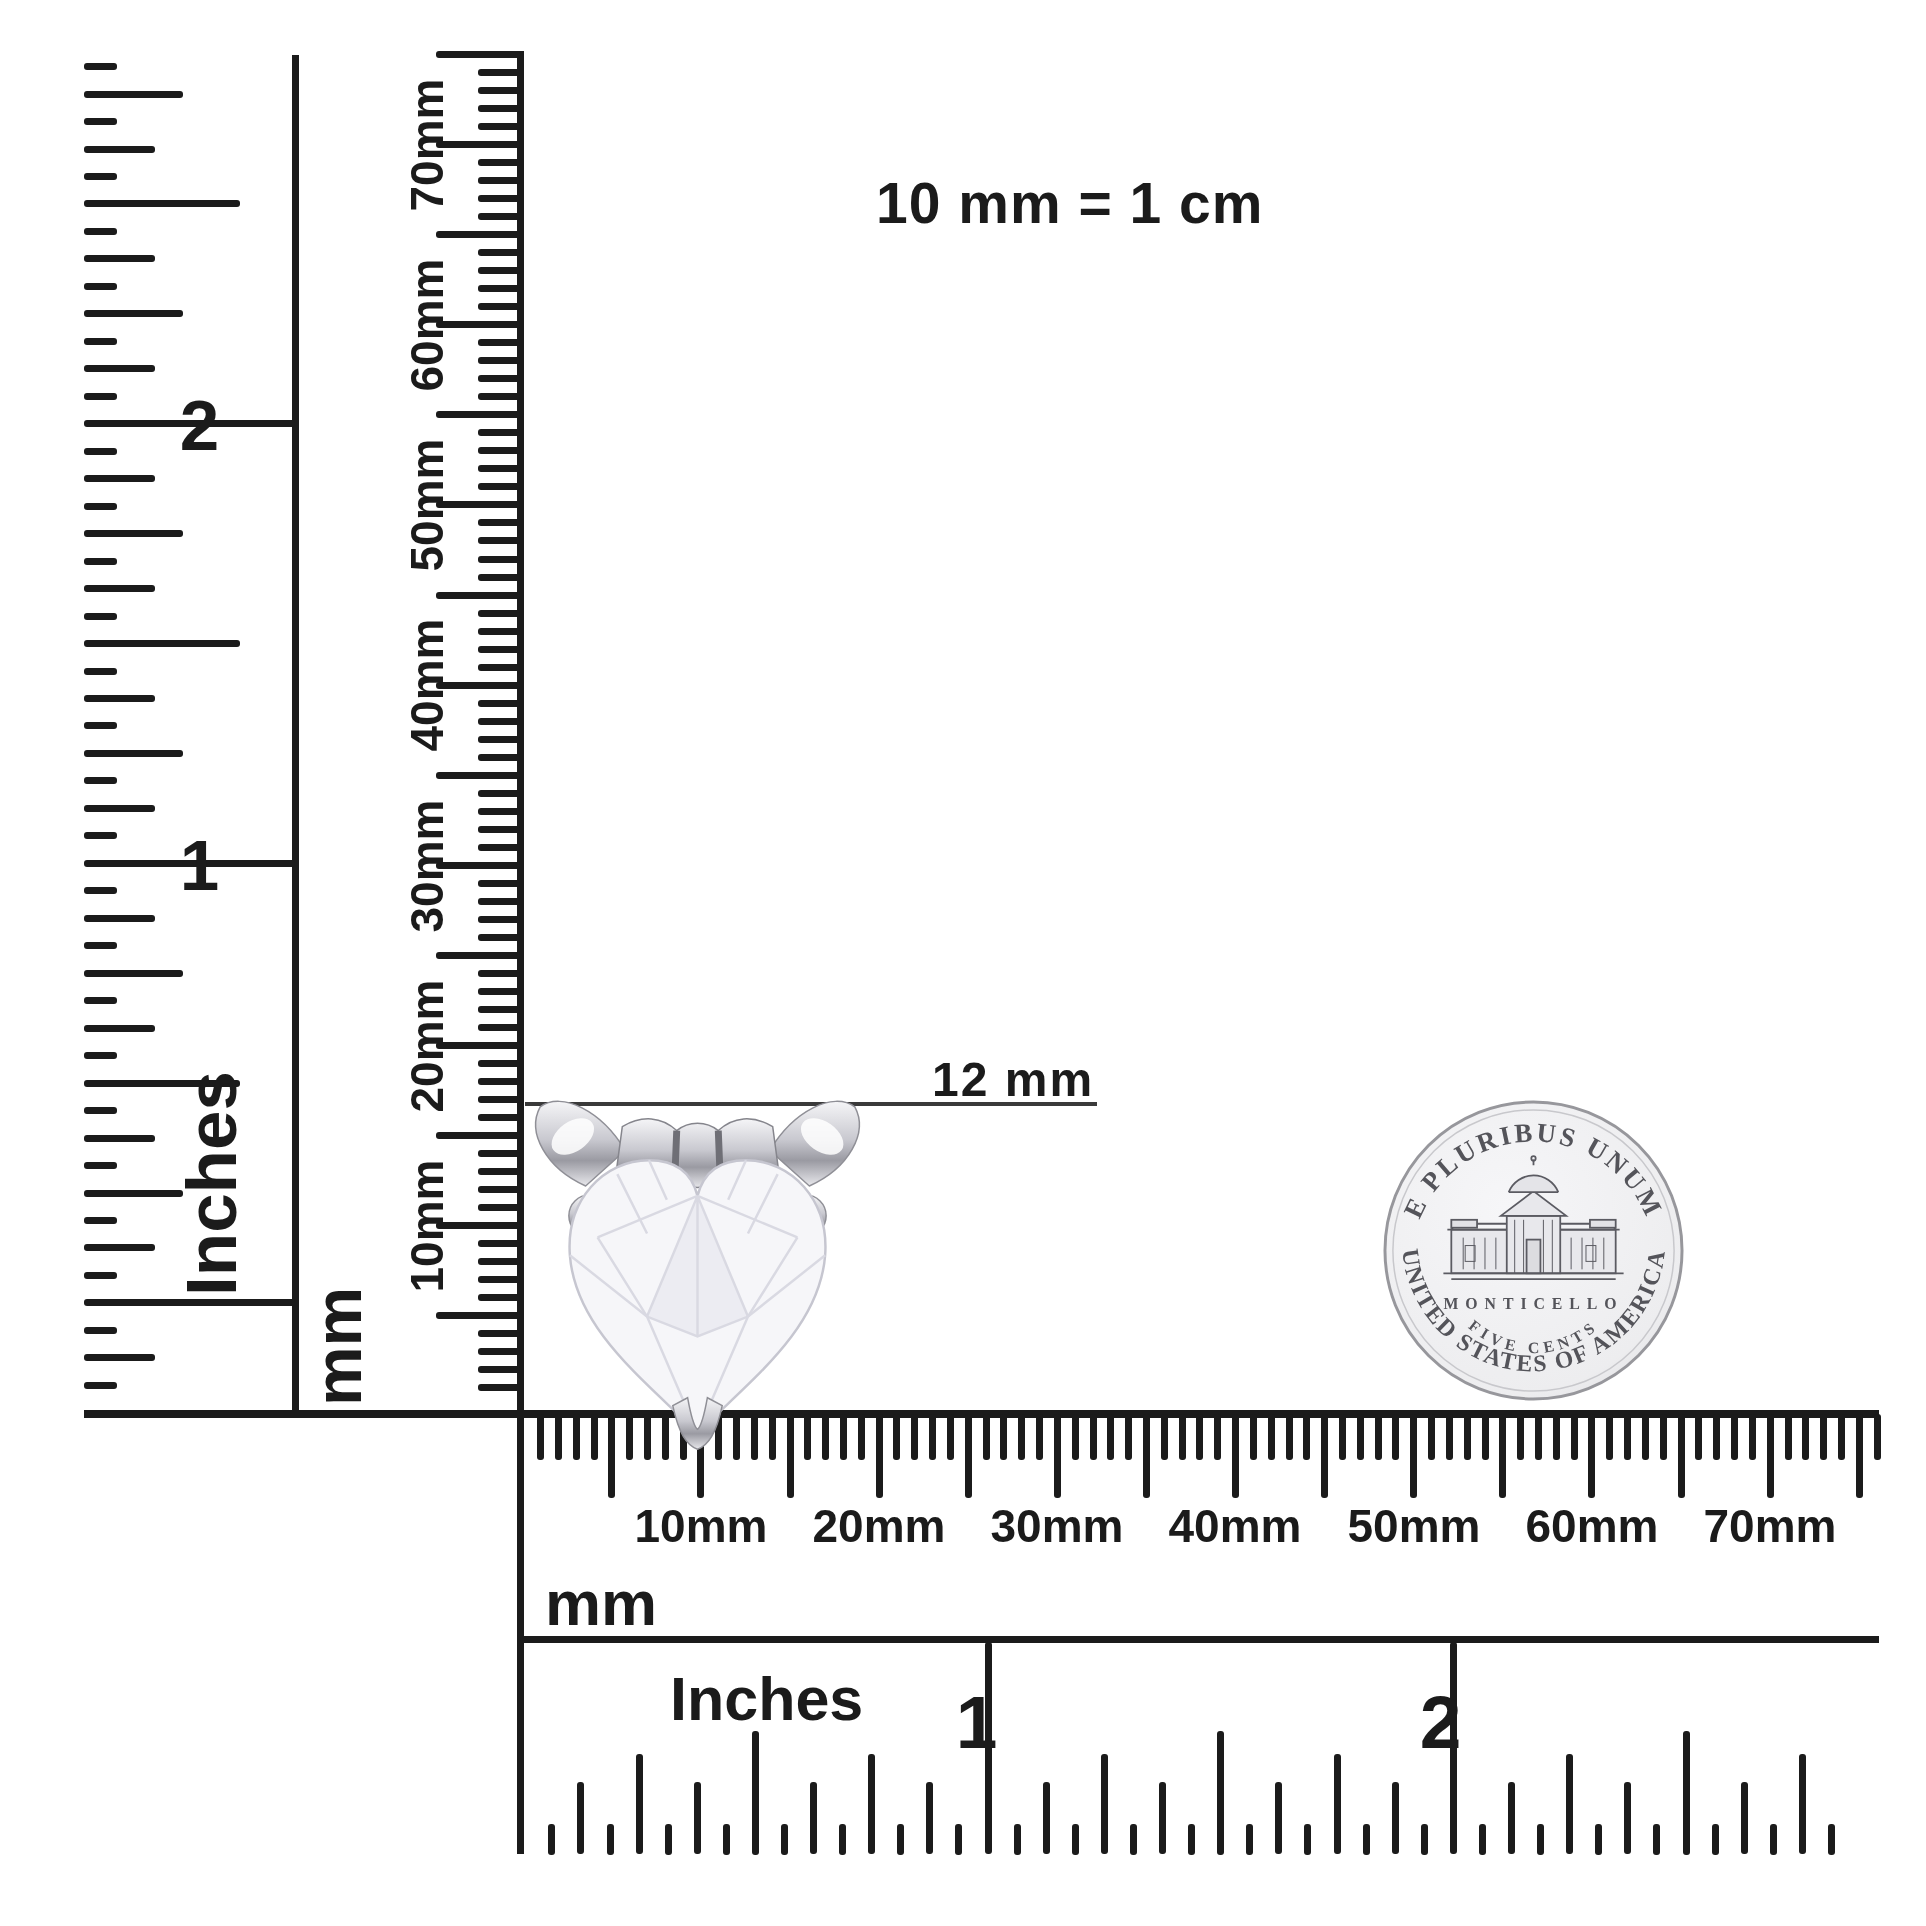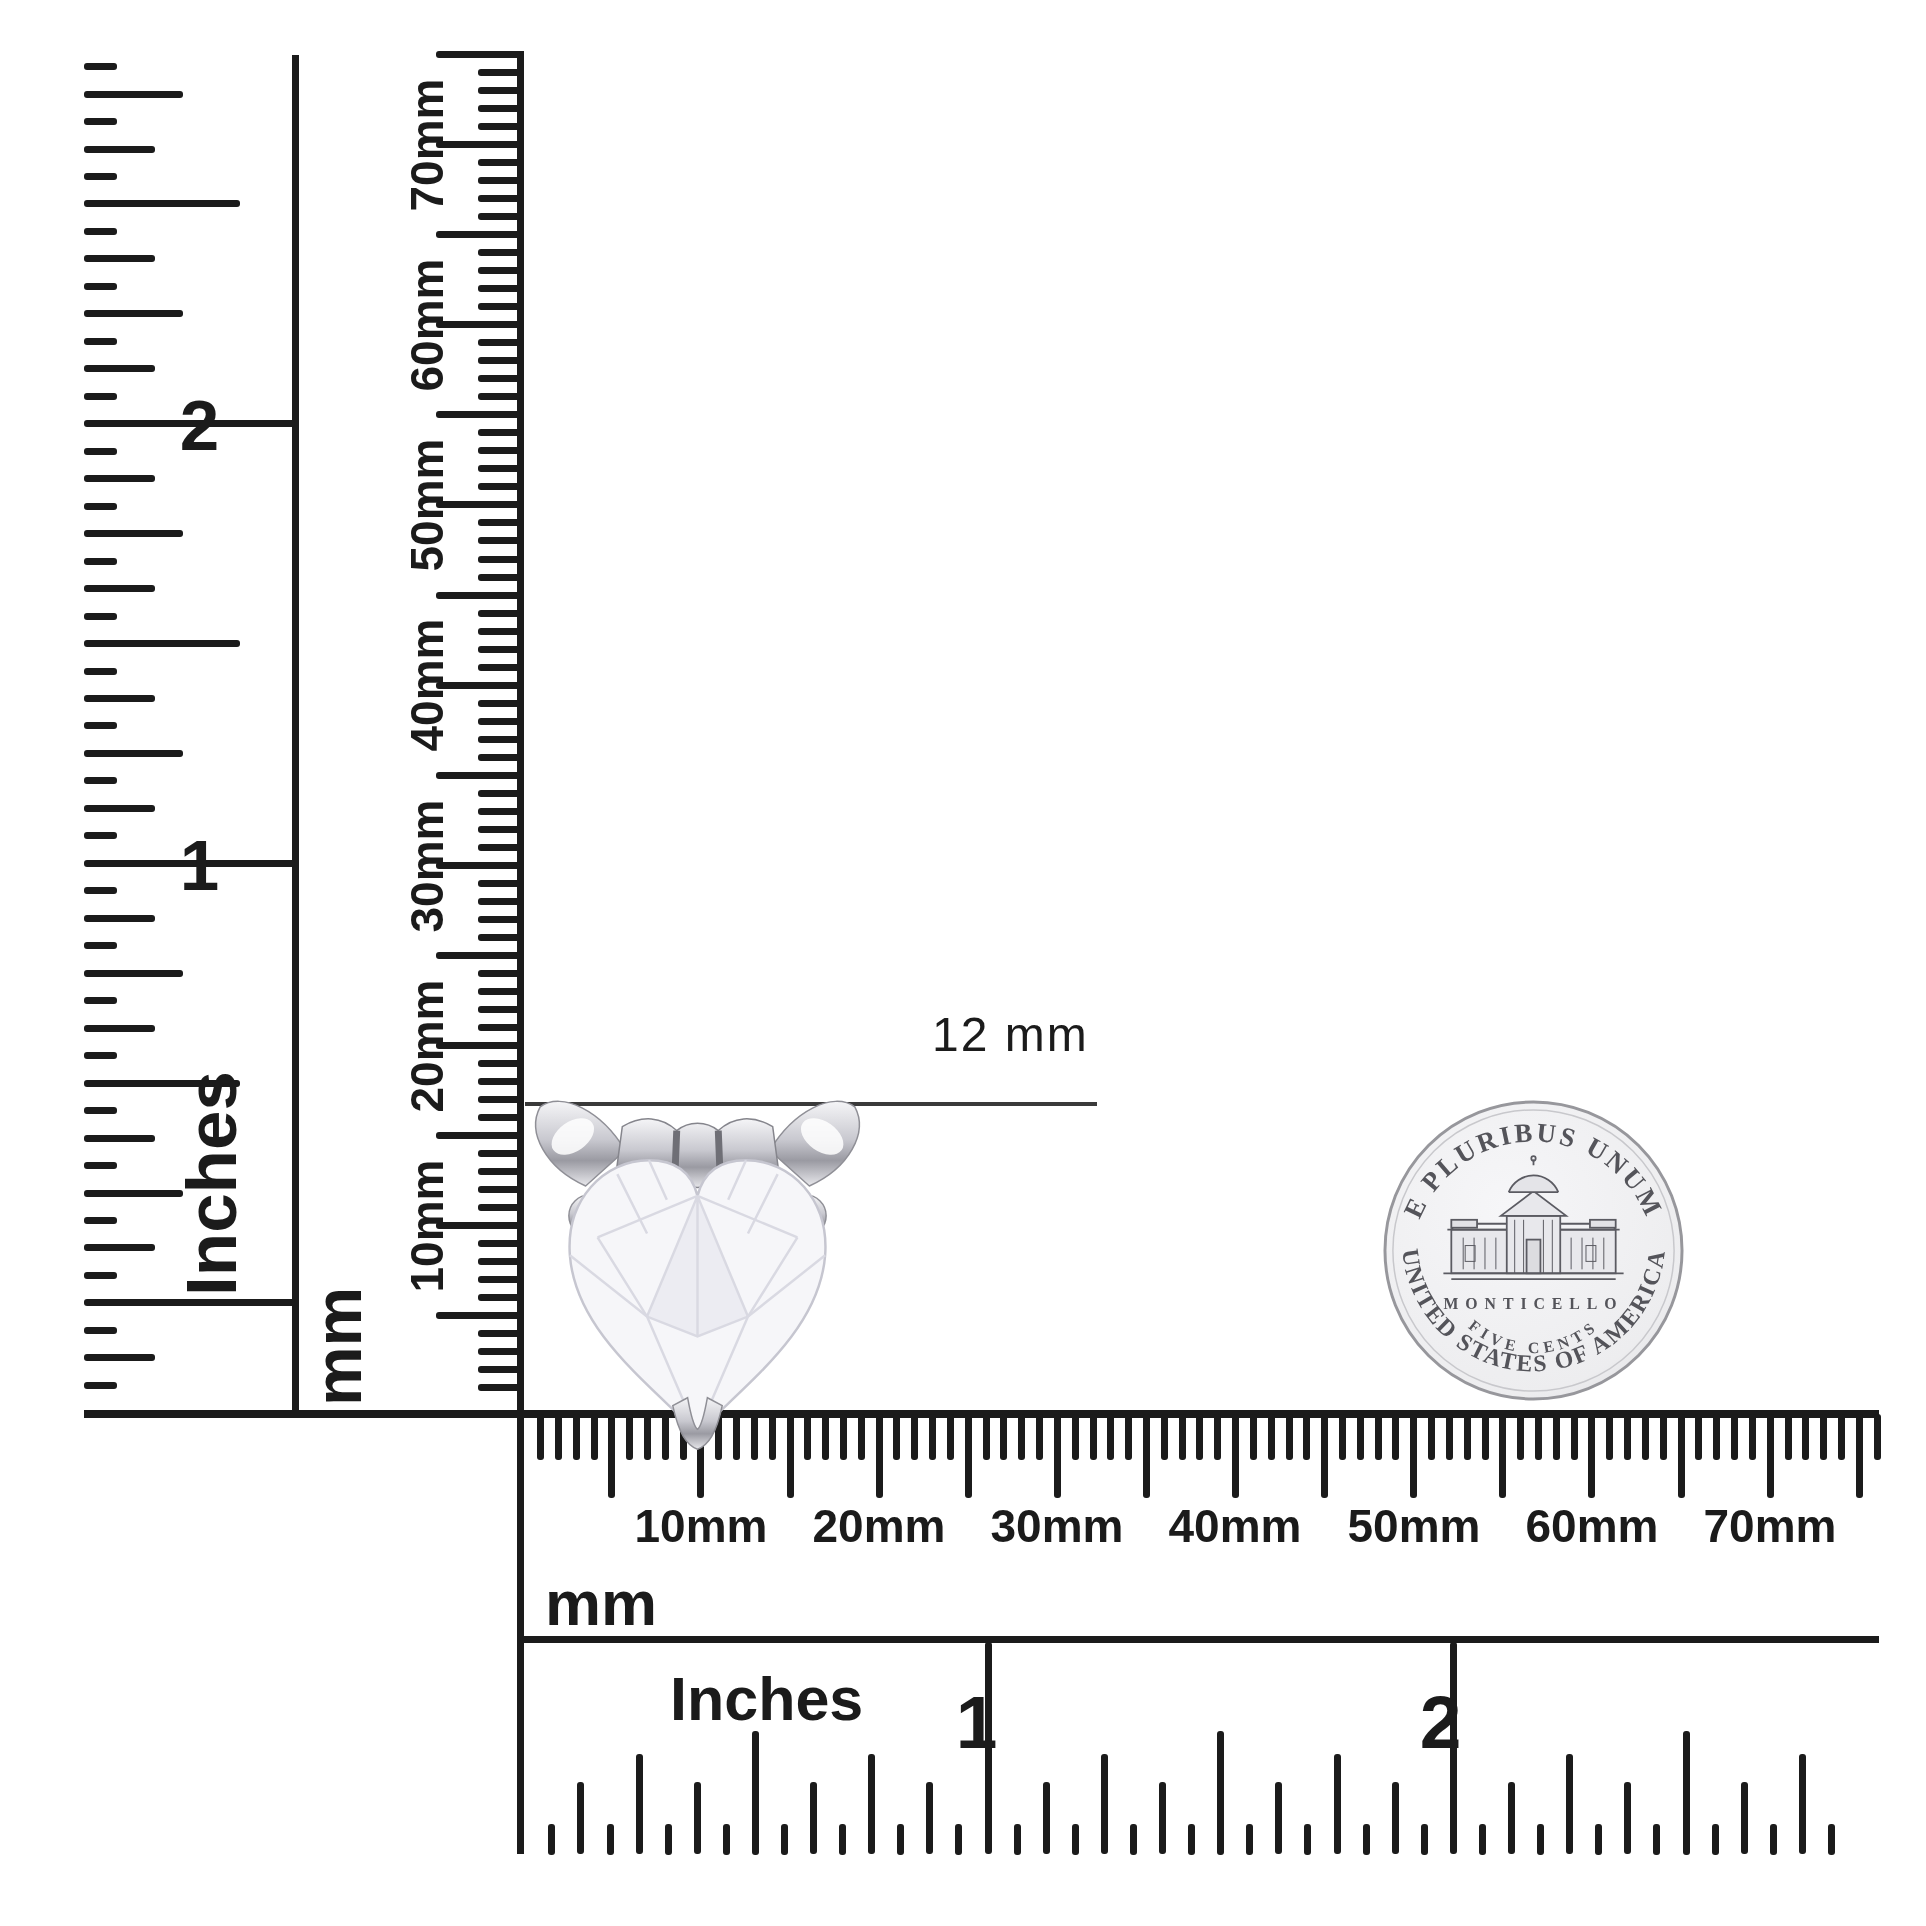--- a/index.html
+++ b/index.html
@@ -284,35 +284,36 @@
       <div class="tick" style="left: 1624px; top: 1782px; width: 7px; height: 72px;"></div>
       <div class="tick" style="left: 1653px; top: 1824px; width: 7px; height: 31px;"></div>
       <div class="tick" style="left: 1683px; top: 1731px; width: 7px; height: 124px;"></div>
       <div class="tick" style="left: 1712px; top: 1824px; width: 7px; height: 31px;"></div>
       <div class="tick" style="left: 1741px; top: 1782px; width: 7px; height: 72px;"></div>
       <div class="tick" style="left: 1770px; top: 1824px; width: 7px; height: 31px;"></div>
       <div class="tick" style="left: 1799px; top: 1754px; width: 7px; height: 100px;"></div>
       <div class="tick" style="left: 1828px; top: 1824px; width: 7px; height: 31px;"></div>
     </div>
 
+  <div class="lbl" style="left:876px;top:175px;font-size:57px;line-height:57px;letter-spacing:1px;">10 mm = 1 cm</div>
 
   <div class="lbl ctr" style="left:164px;top:390px;width:71px;font-size:71px;line-height:71px;">2</div>
   <div class="lbl ctr" style="left:164px;top:830px;width:71px;font-size:71px;line-height:71px;">1</div>
   <div class="lbl ctr rot" style="left:63px;top:1148px;width:297px;font-size:71px;line-height:71px;">Inches</div>
 
   <div class="lbl ctr rot" style="left:268px;top:1313px;width:139px;font-size:67px;line-height:67px;">mm</div>
 
   <div class="lbl" style="left:545px;top:1572px;font-size:63px;line-height:63px;">mm</div>
 
   <div class="lbl" style="left:670px;top:1669px;font-size:61px;line-height:61px;">Inches</div>
   <div class="lbl ctr" style="left:941px;top:1685px;width:71px;font-size:75px;line-height:75px;">1</div>
   <div class="lbl ctr" style="left:1405px;top:1685px;width:71px;font-size:75px;line-height:75px;">2</div>
 
   <div class="hline" style="left:525px;top:1102px;width:572px;height:4px;background:#3a3a3a;"></div>
-  <div class="lbl" style="left:932px;top:1010px;font-size:48px;line-height:50px;font-weight:400;letter-spacing:2px;">12 mm</div>
+  <div class="lbl" style="left:932px;top:1055px;font-size:48px;line-height:50px;font-weight:700;letter-spacing:2px;">12 mm</div>
 
   <svg style="left:528px;top:1089px;" width="339" height="378" viewBox="0 0 342 382">
     <defs>
       <linearGradient id="metal" x1="0" y1="0" x2="0" y2="1">
         <stop offset="0" stop-color="#f5f5f7"></stop>
           <stop offset="0.45" stop-color="#c9c9d0"></stop>
         <stop offset="0.7" stop-color="#9a9aa2"></stop>
           <stop offset="1" stop-color="#e8e8ec"></stop>
       </linearGradient>
     </defs>

